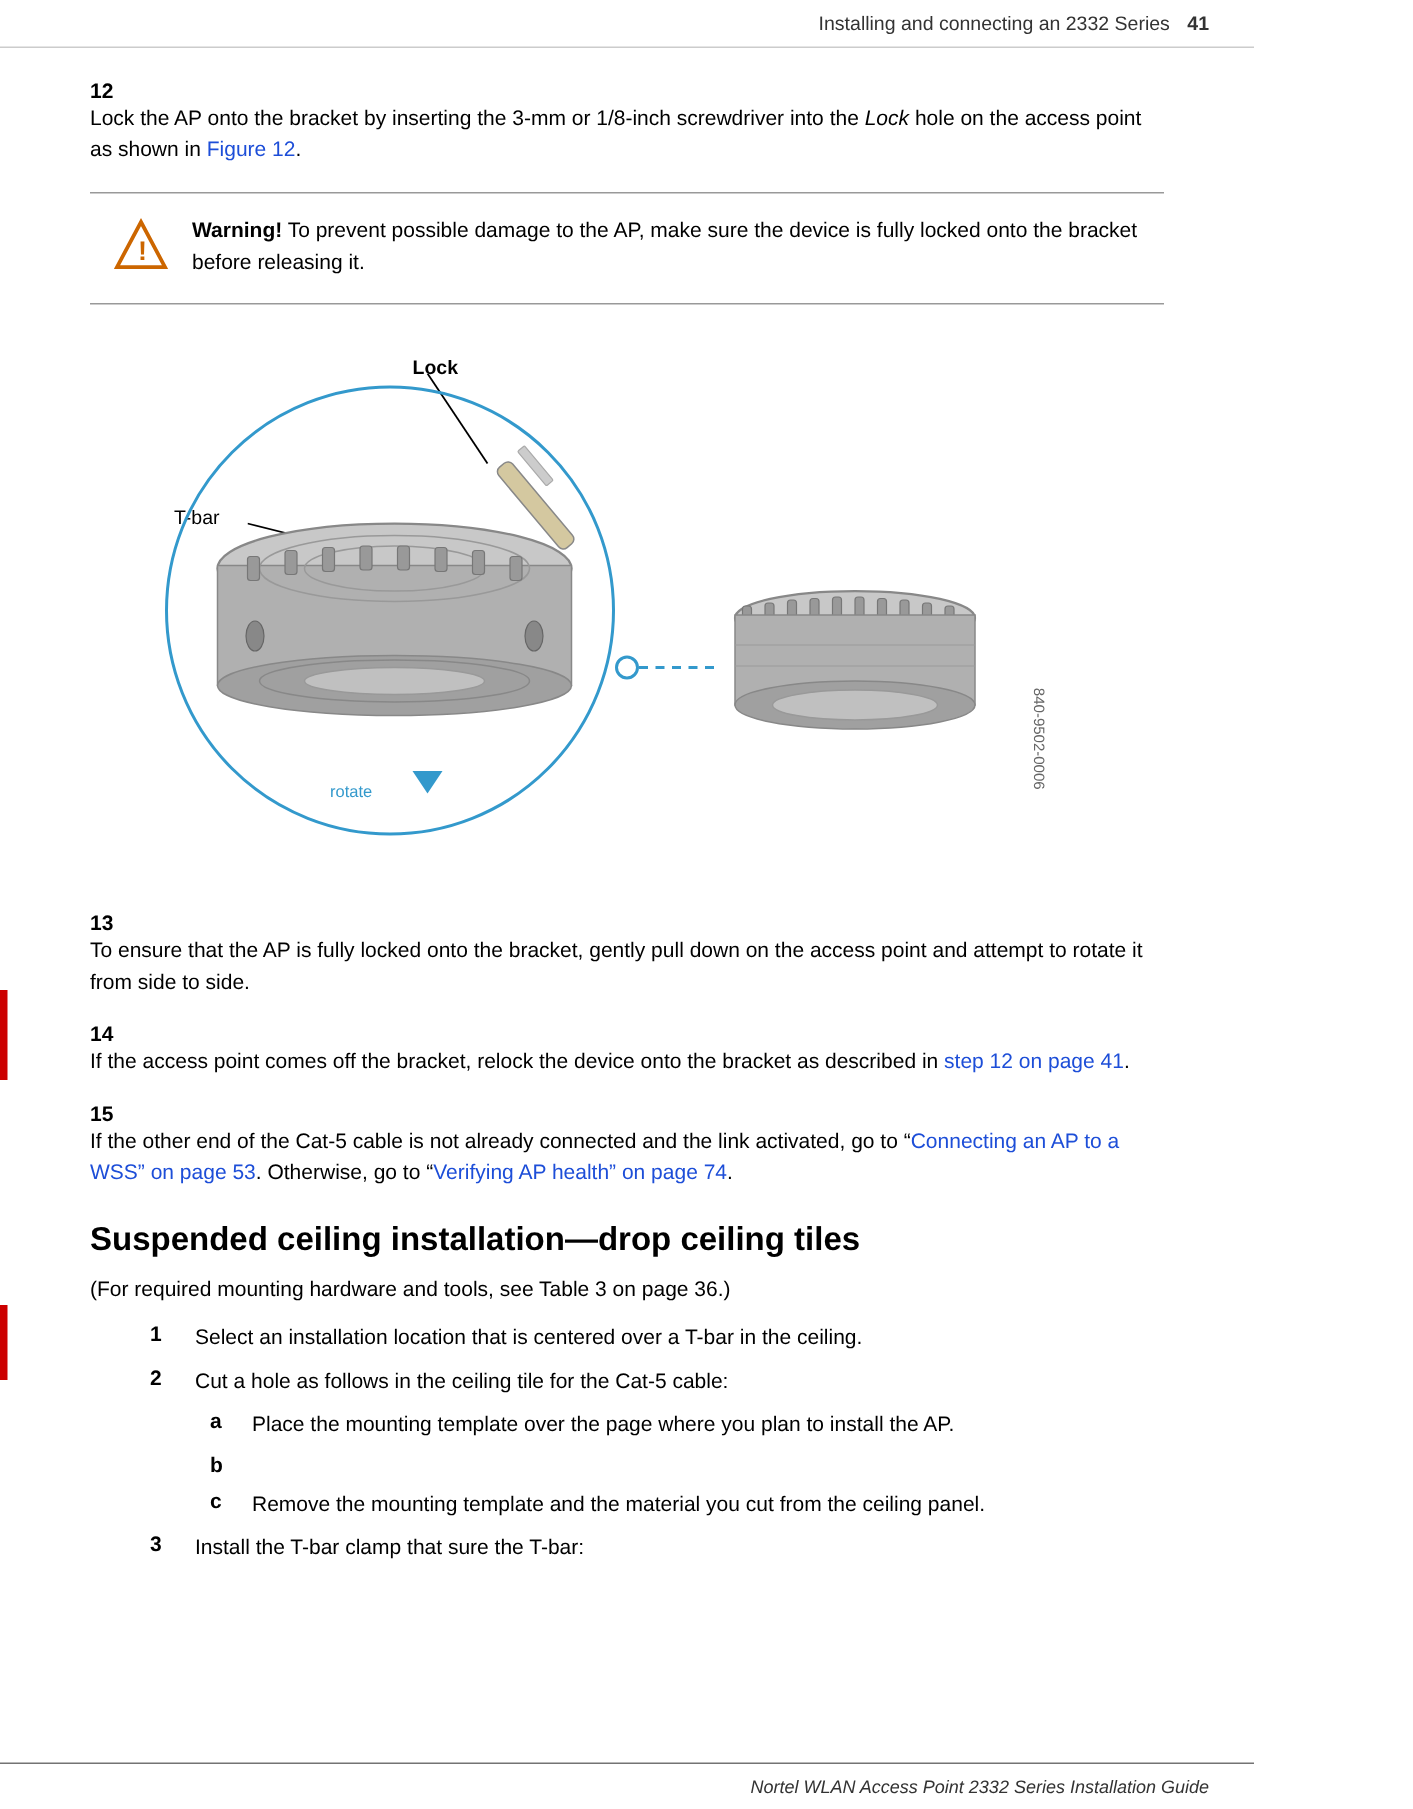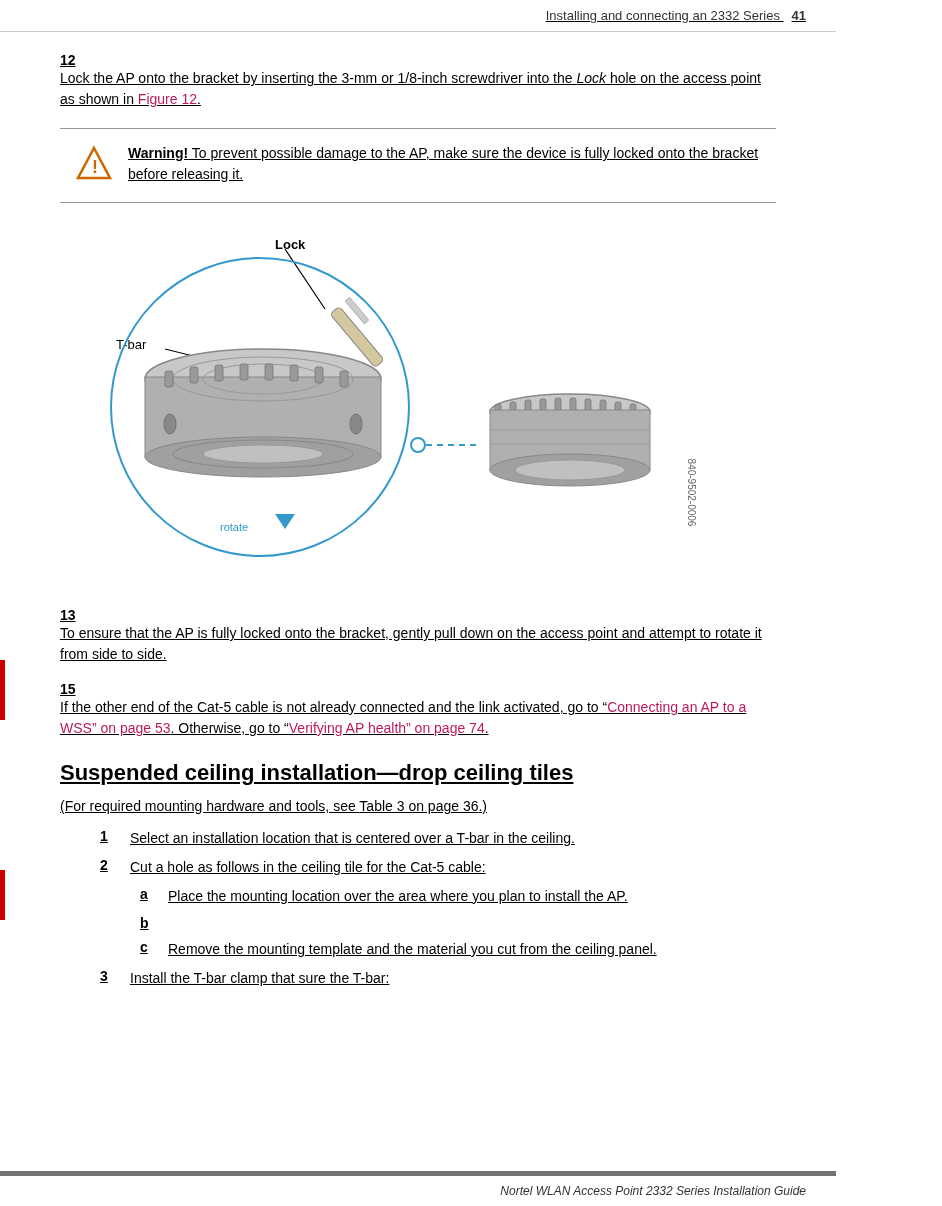--- a/index.html
+++ b/index.html
@@ -10,21 +10,20 @@
       color: #000;
       width: 942px;
       min-height: 1206px;
       position: relative;
     }
     .page-container {
       width: 836px;
       min-height: 1206px;
       background: #fff;
       position: relative;
-      text-decoration: underline;
     }
     
     .page-header {
       display: flex;
       justify-content: flex-end;
       align-items: center;
       padding: 8px 30px 8px 30px;
       border-bottom: 1px solid #ccc;
       background: #fff;
     }
@@ -67,21 +66,21 @@
       font-weight: bold;
       font-size: 14px;
       min-width: 28px;
     }
     .step-text {
       font-size: 14px;
       line-height: 1.5;
       flex: 1;
     }
     .step-text a, .step-text .link {
-      color: #be185d;
+      color: #1d4ed8;
       text-decoration: none;
     }
     
     .warning-box {
       display: flex;
       align-items: flex-start;
       border-top: 1px solid #999;
       border-bottom: 1px solid #999;
       padding: 14px 16px;
       margin: 18px 0 24px 0;
@@ -160,21 +159,21 @@
       min-width: 28px;
       font-weight: bold;
       font-size: 14px;
     }
     .alpha-text {
       font-size: 14px;
       line-height: 1.5;
     }
     
     .page-footer {
-      border-top: 5px solid #737373;
+      border-top: 1px solid #737373;
       padding: 8px 30px;
       display: flex;
       justify-content: flex-end;
       position: absolute;
       bottom: 0;
       left: 0;
       right: 0;
     }
     .footer-text {
       font-size: 12px;
@@ -301,20 +300,26 @@
 
     </div>
 
     <div class="steps-section">
 
       <div class="step-row">
         <span class="step-num">13</span>
         <span class="step-text">To ensure that the AP is fully locked onto the bracket, gently pull down on the access point and attempt to rotate it from side to side.</span>
       </div>
 
+      <div class="step-row">
+        <span class="step-num">14</span>
+        <span class="step-text">
+          If the access point comes off the bracket, relock the device onto the bracket as described in <span class="link">step 12 on page 41</span>.
+        </span>
+      </div>
 
       <div class="step-row">
         <span class="step-num">15</span>
         <span class="step-text">
           If the other end of the Cat-5 cable is not already connected and the link activated, go to “<span class="link">Connecting an AP to a WSS” on page 53</span>. Otherwise, go to “<span class="link">Verifying AP health” on page 74</span>.
         </span>
       </div>
 
     </div>
 
@@ -332,21 +337,21 @@
       </div>
 
       <div class="sub-step-row">
         <span class="sub-step-num">2</span>
         <span class="sub-step-text">Cut a hole as follows in the ceiling tile for the Cat-5 cable:</span>
       </div>
 
       <div class="alpha-steps">
         <div class="alpha-row">
           <span class="alpha-label">a</span>
-          <span class="alpha-text">Place the mounting location over the area where you plan to install the AP.</span>
+          <span class="alpha-text">Place the mounting template over the page where you plan to install the AP.</span>
         </div>
         <div class="alpha-row">
           <span class="alpha-label">b</span>
         </div>
         <div class="alpha-row">
           <span class="alpha-label">c</span>
           <span class="alpha-text">Remove the mounting template and the material you cut from the ceiling panel.</span>
         </div>
       </div>
 

